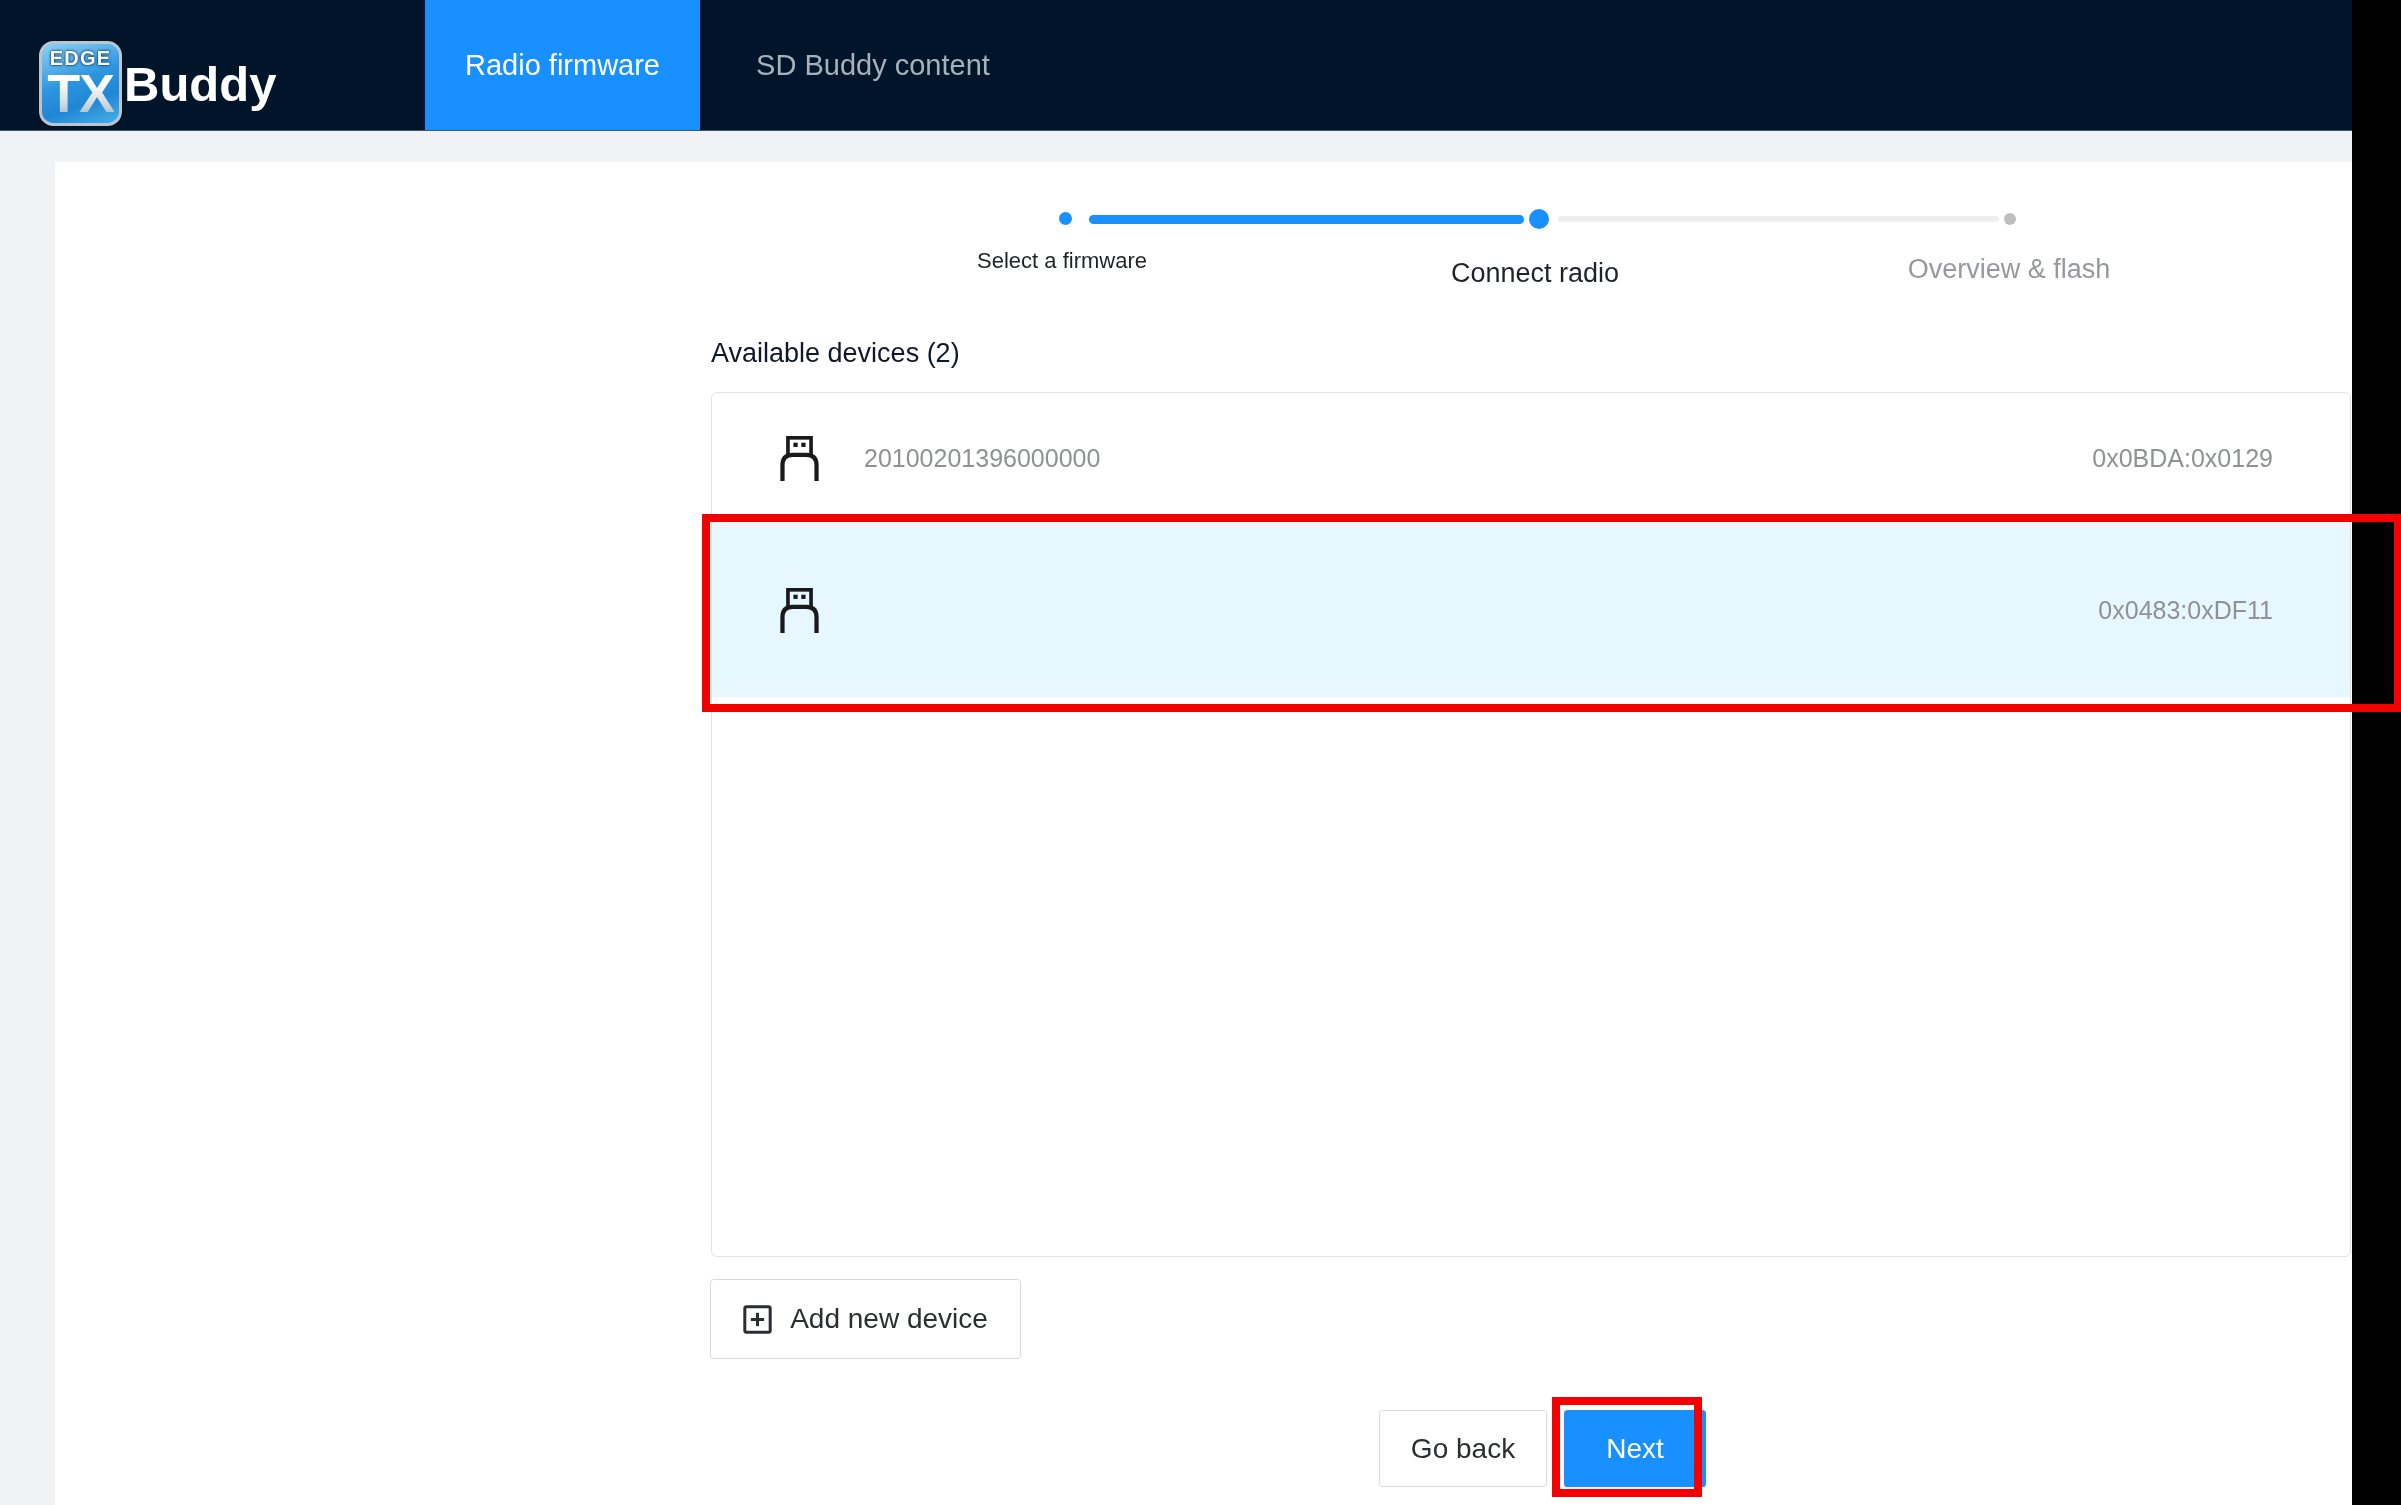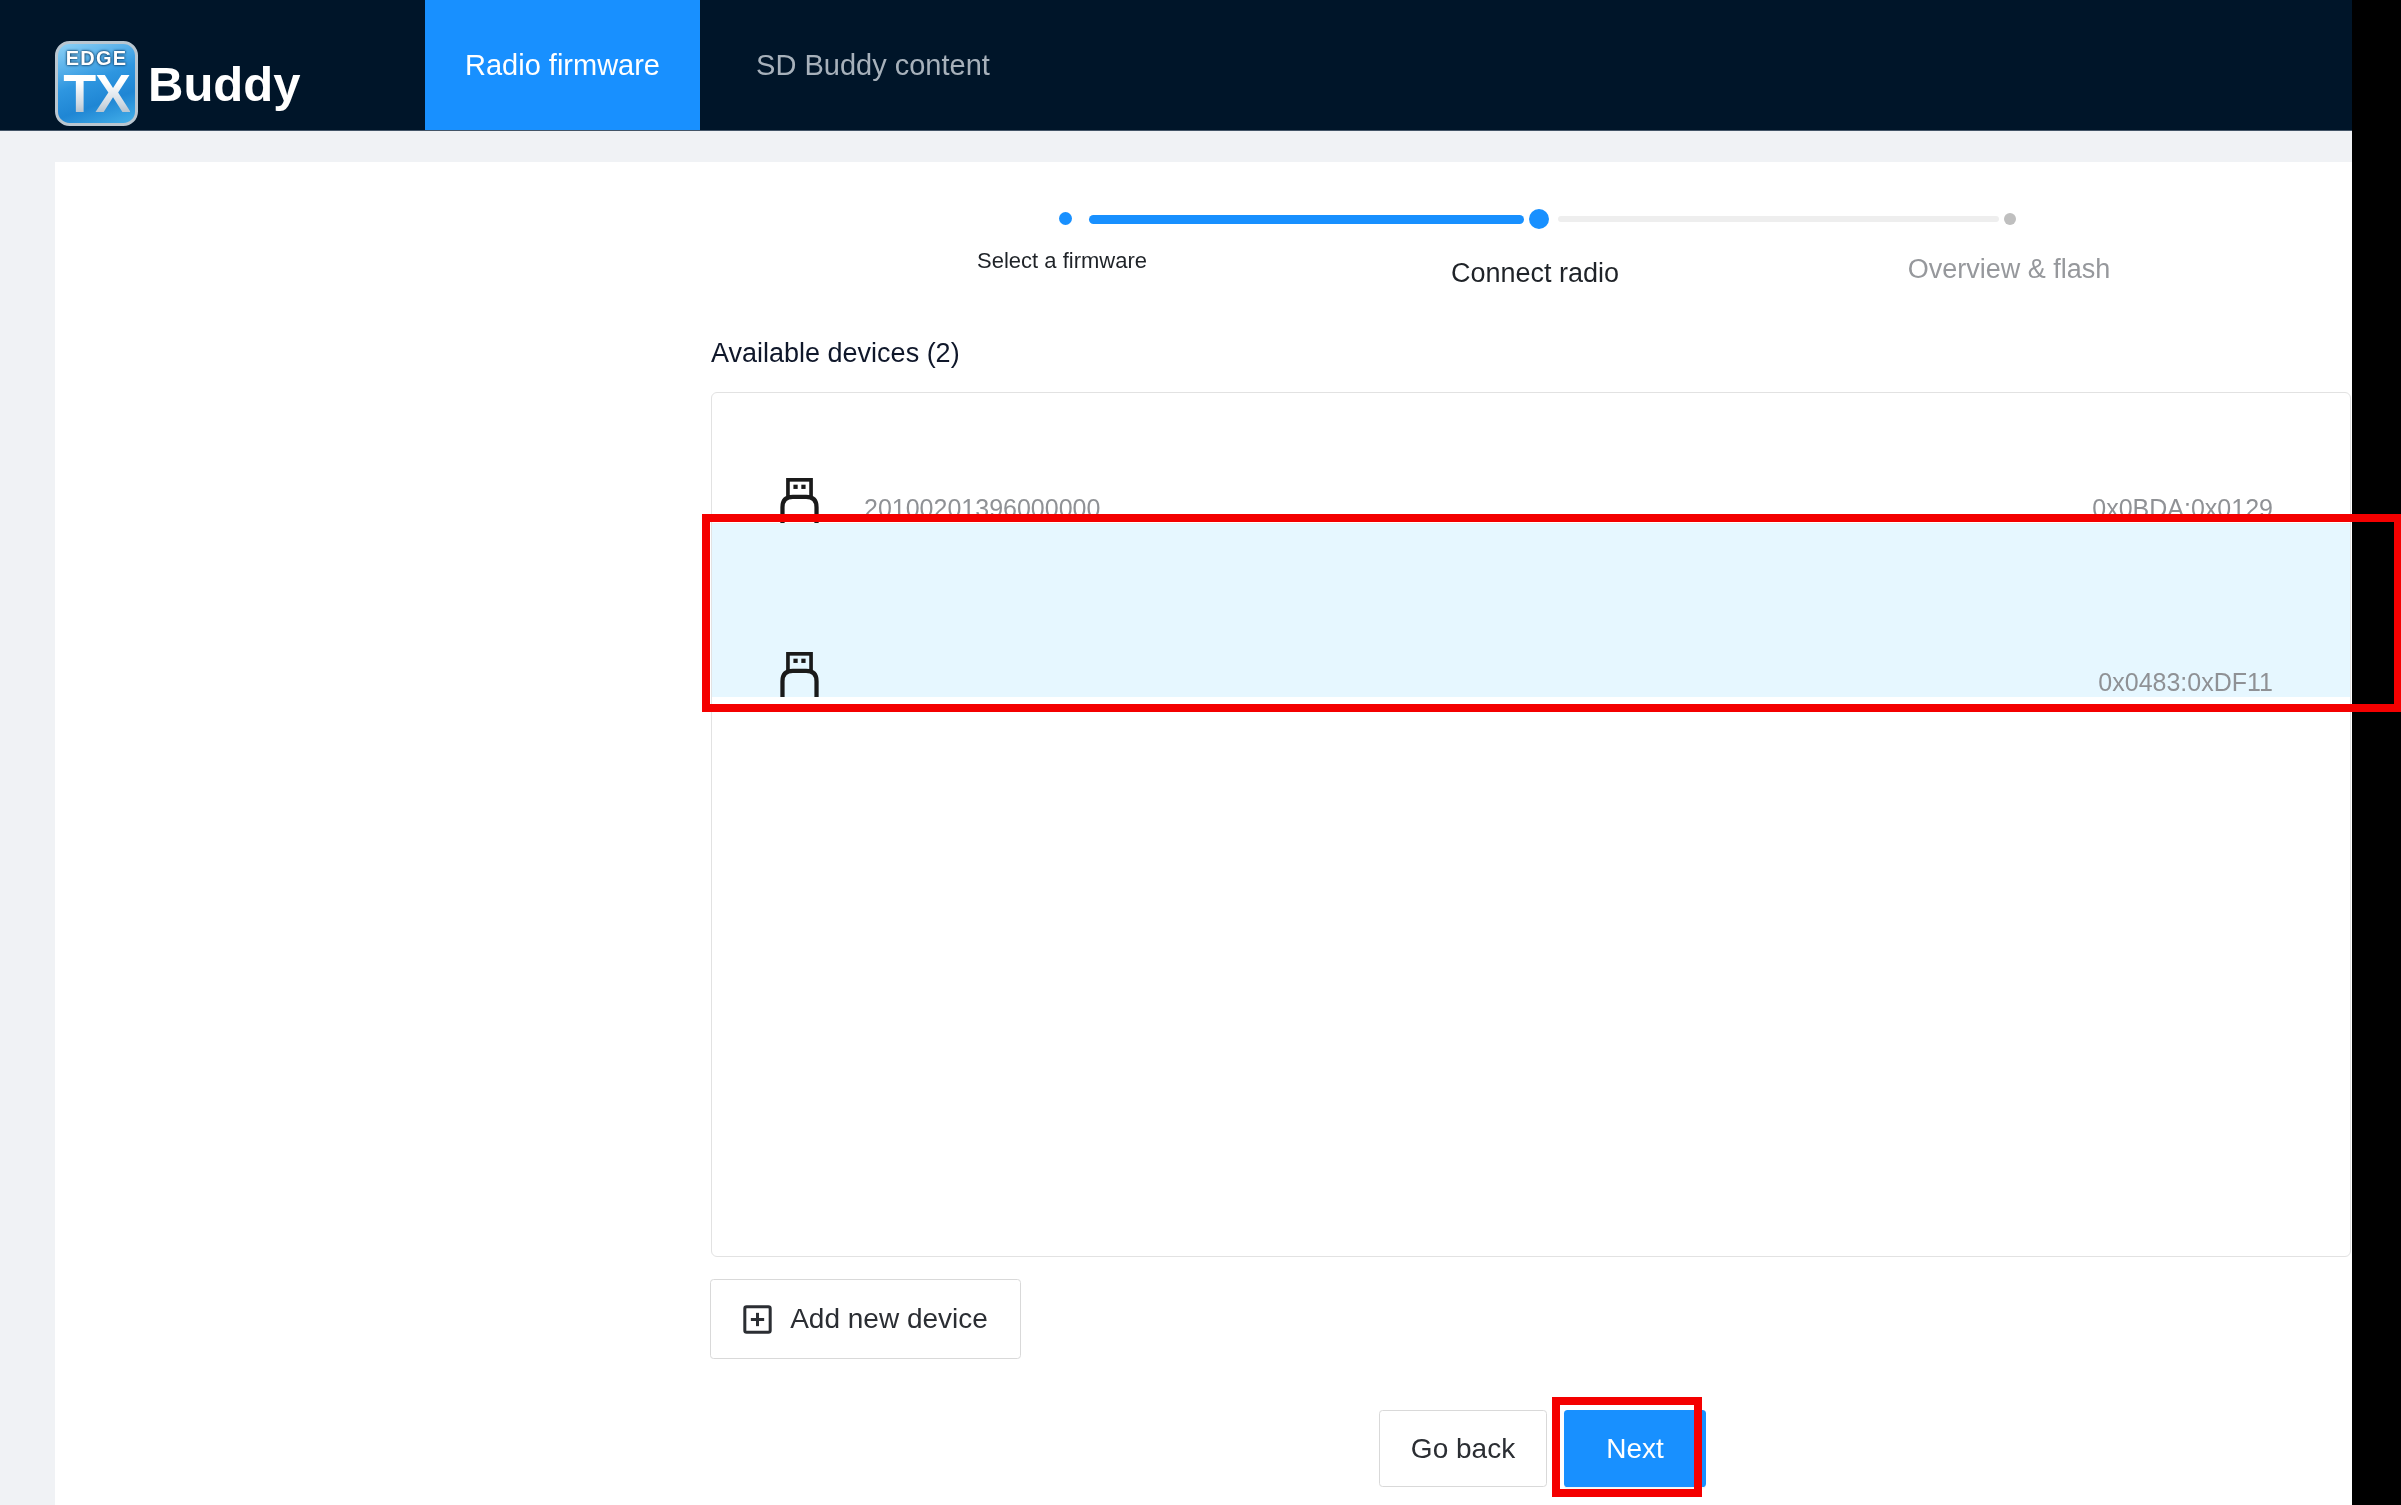--- a/index.html
+++ b/index.html
@@ -10,21 +10,21 @@
     font-family:"Liberation Sans","DejaVu Sans",sans-serif;
     background:#f0f2f5;
   }
   
   .navbar{
     position:absolute;left:0;top:0;width:2352px;height:130px;
     background:#001529;
     border-bottom:1.8px solid rgba(150,165,180,.45);
     z-index:10;
   }
-  .brand{position:absolute;left:55px;top:0;height:167px;display:flex;align-items:center;gap:10px;cursor:pointer;}
+  .brand{position:absolute;left:39px;top:0;height:167px;display:flex;align-items:center;gap:2px;cursor:pointer;}
   .logo{
     width:83px;height:85px;border-radius:14.6px;
     background:linear-gradient(160deg,#8ed2f6 0%,#2e96e0 45%,#1f86d4 70%,#45b1ea 100%);
     border:3px solid #b9c6d0;
     display:flex;flex-direction:column;align-items:center;justify-content:center;
     box-sizing:border-box;
     line-height:1;
   }
   .logo-edge{
     font-size:20px;font-weight:900;color:#ffffff;letter-spacing:1.2px;
@@ -63,21 +63,21 @@
   .label-1{left:1062px;top:248px;font-size:22px;color:#1f2328;}
   .label-2{left:1535px;top:258px;font-size:27px;color:#1f2328;}
   .label-3{left:2009px;top:254px;font-size:27px;color:#96989c;}
   
   .list-heading{position:absolute;left:711px;top:338px;font-size:27px;color:#0f172a;z-index:5;}
   .device-list{
     position:absolute;left:711px;top:392px;width:1640px;height:865px;
     background:#fff;border:1.2px solid #e2e2e2;border-radius:6px;
     box-sizing:border-box;z-index:5;overflow:hidden;
   }
-  .device-row{display:flex;align-items:flex-end;padding:0 77px 0 68px;cursor:pointer;}
+  .device-row{display:flex;align-items:center;padding:0 77px 0 68px;cursor:pointer;}
   .row-plain{height:130px;}
   .row-divider{height:1.2px;background:#f0f0f0;}
   .row-selected{height:173px;background:#e6f7ff;}
   .usb-icon{width:39px;height:45px;flex:0 0 auto;margin-right:45px;}
   .device-main{display:flex;flex-direction:column;}
   .device-name-plain{font-size:25px;color:#8f9195;}
   .device-name-bold{font-size:27px;font-weight:700;color:#17191c;}
   .device-serial{font-size:25px;color:#8f9195;margin-top:16px;}
   .device-spacer{flex:1;}
   .device-vidpid{font-size:25px;color:#8f9195;}

